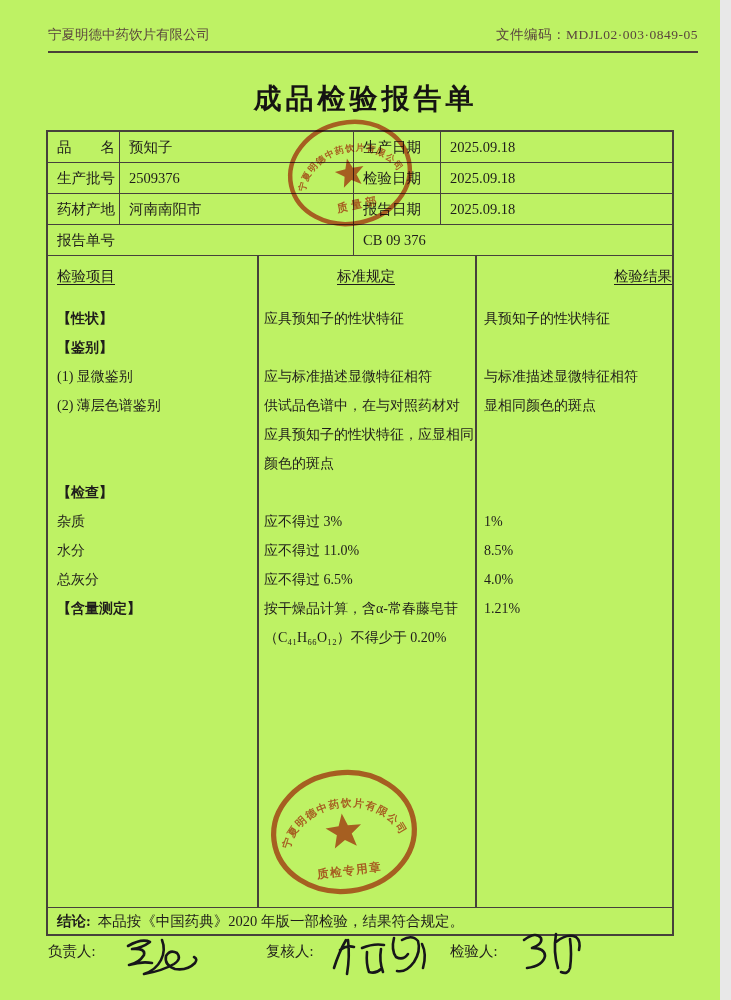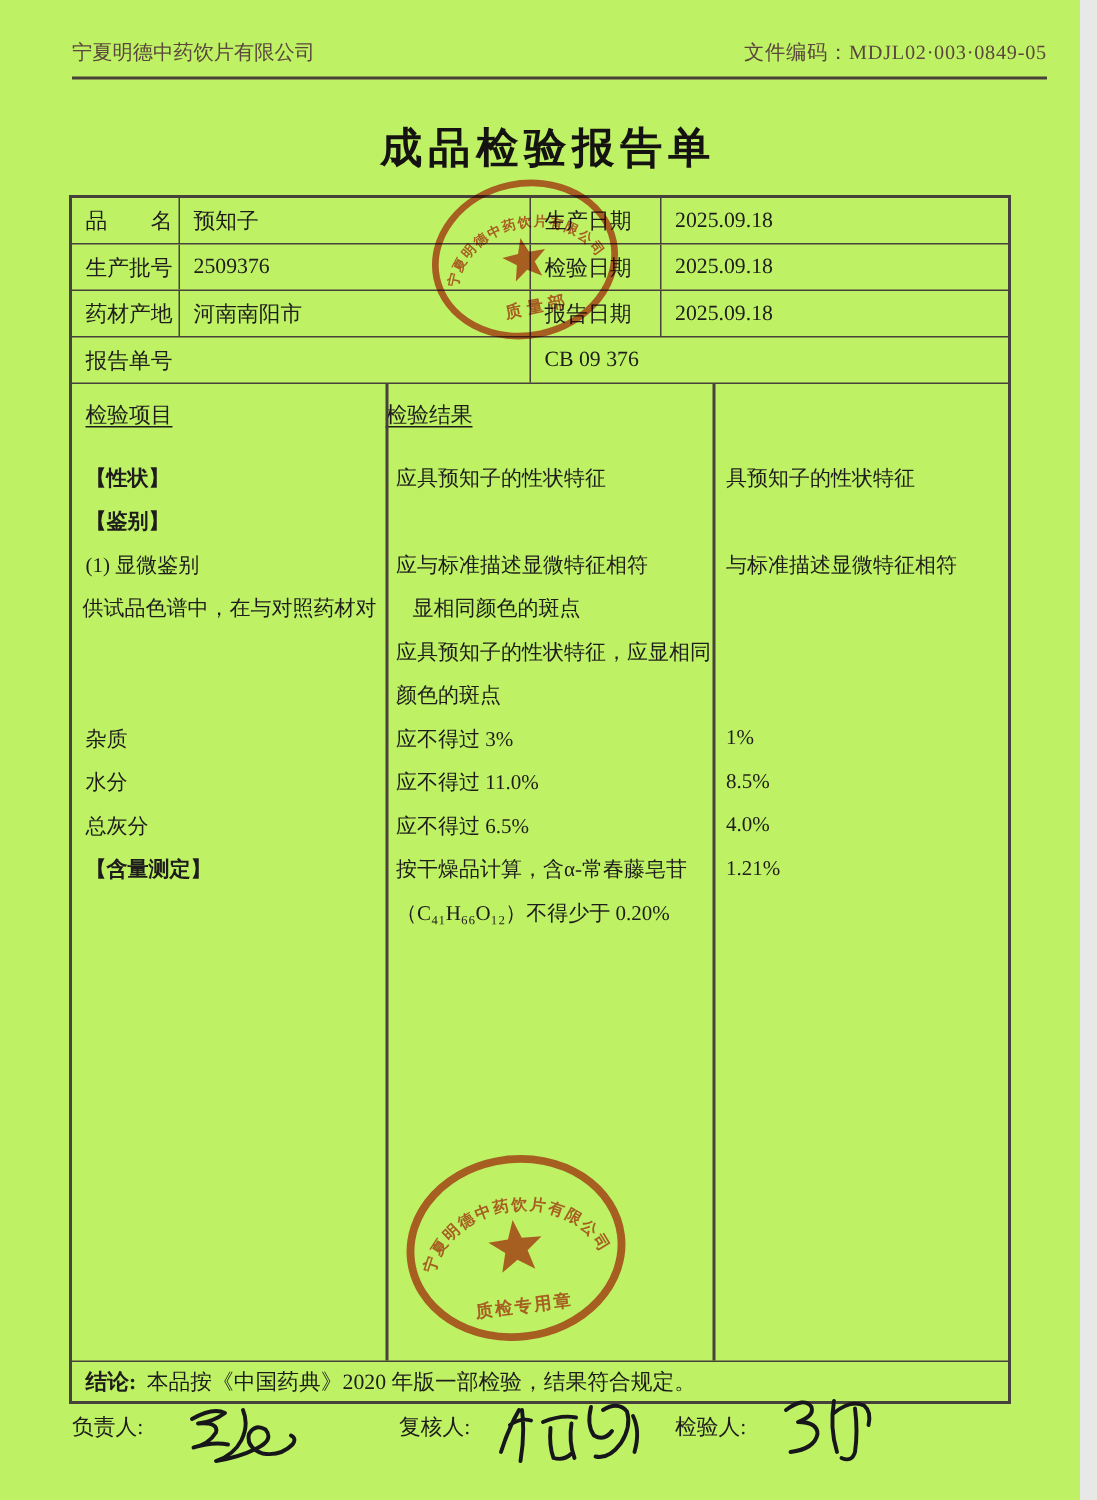--- a/index.html
+++ b/index.html
@@ -24,21 +24,21 @@
   .w-val1{width:234px;}
   .w-label2{width:87px;}
   .w-rep{width:306px;}
   
   .results{position:relative;height:652px;border-bottom:1.5px solid #46413b;box-sizing:border-box;}
   .vdiv{position:absolute;top:0;bottom:0;width:1.5px;background:#46413b;}
   .vdiv1{left:209px;} .vdiv2{left:427px;}
   .rheader{display:flex;height:48px;padding-top:11px;box-sizing:border-box;font-size:14.5px;}
   .rh1{width:209px;padding-left:9px;box-sizing:border-box;}
   .rh2{width:218px;text-align:center;}
-  .rh3{flex:1;text-align:left;}
+  .rh3{flex:1;text-align:right;}
   .rheader span{text-decoration:underline;text-underline-offset:3px;}
   .rline{display:flex;height:29px;align-items:center;font-size:14px;}
   .rl-item{width:209px;padding-left:9px;box-sizing:border-box;white-space:nowrap;}
   .rl-std{width:218px;padding-left:7px;box-sizing:border-box;white-space:nowrap;}
   .rl-res{flex:1;padding-left:9px;white-space:nowrap;}
   .bold{font-weight:bold;}
   
   .conclusion{height:26px;display:flex;align-items:center;padding-left:9px;font-size:14.5px;}
   .conclusion .clabel{font-weight:bold;margin-right:7px;text-align:center;}
   
@@ -92,50 +92,57 @@
     <div class="irow">
       <div class="icell w-rep">报告单号</div>
       <div class="icell">CB 09 376</div>
     </div>
 
     <div class="results">
       <div class="vdiv vdiv1"></div>
       <div class="vdiv vdiv2"></div>
       <div class="rheader">
         <div class="rh1"><span>检验项目</span></div>
+        <div class="rh2"><span>标准规定</span></div>
         <div class="rh3"><span>检验结果</span></div>
       </div>
       <div>
           <div class="rline">
             <div class="rl-item bold">【性状】</div>
             <div class="rl-std">应具预知子的性状特征</div>
             <div class="rl-res">具预知子的性状特征</div>
           </div>
           <div class="rline">
             <div class="rl-item bold">【鉴别】</div>
             <div class="rl-std"></div>
             <div class="rl-res"></div>
           </div>
           <div class="rline">
             <div class="rl-item">(1) 显微鉴别</div>
             <div class="rl-std">应与标准描述显微特征相符</div>
             <div class="rl-res">与标准描述显微特征相符</div>
           </div>
           <div class="rline">
+            <div class="rl-item">(2) 薄层色谱鉴别</div>
             <div class="rl-std">供试品色谱中，在与对照药材对</div>
             <div class="rl-res">显相同颜色的斑点</div>
           </div>
           <div class="rline">
             <div class="rl-item"></div>
             <div class="rl-std">应具预知子的性状特征，应显相同</div>
             <div class="rl-res"></div>
           </div>
           <div class="rline">
             <div class="rl-item"></div>
             <div class="rl-std">颜色的斑点</div>
+            <div class="rl-res"></div>
+          </div>
+          <div class="rline">
+            <div class="rl-item bold">【检查】</div>
+            <div class="rl-std"></div>
             <div class="rl-res"></div>
           </div>
           <div class="rline">
             <div class="rl-item">杂质</div>
             <div class="rl-std">应不得过 3%</div>
             <div class="rl-res">1%</div>
           </div>
           <div class="rline">
             <div class="rl-item">水分</div>
             <div class="rl-std">应不得过 11.0%</div>

